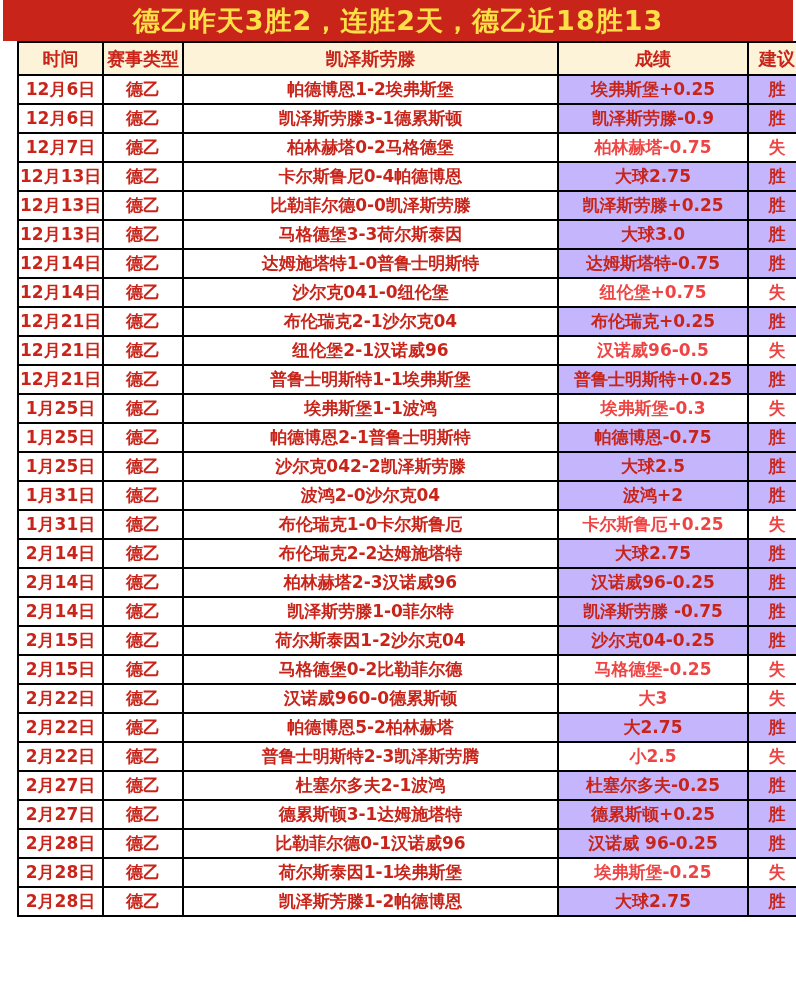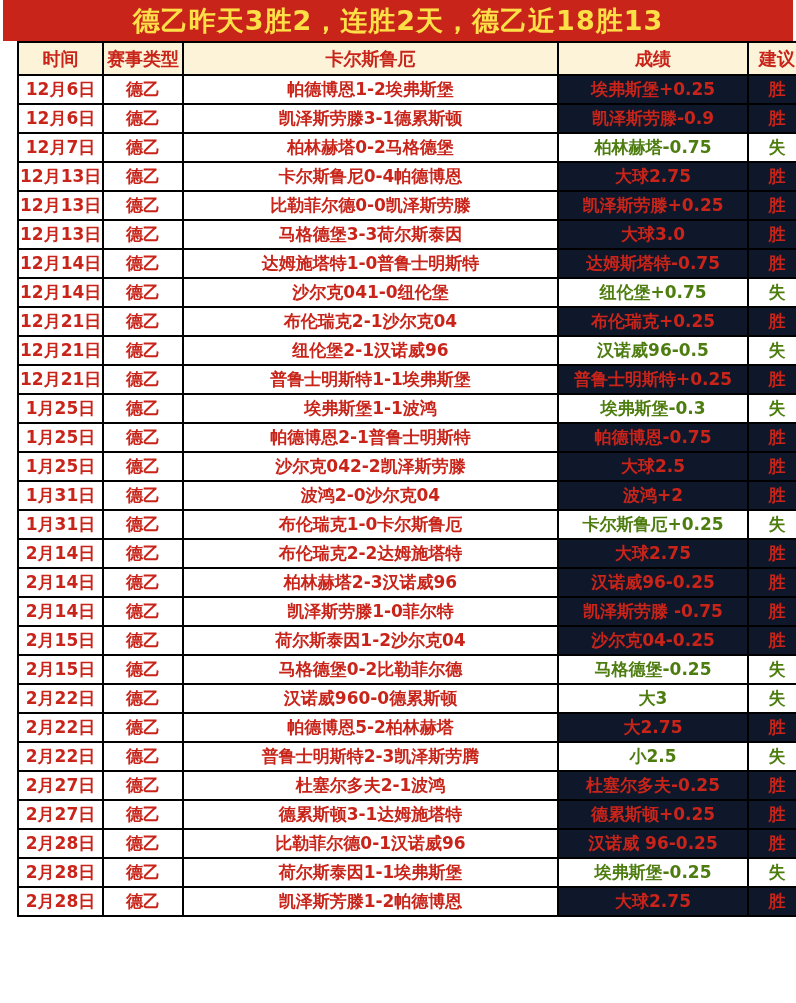--- a/index.html
+++ b/index.html
@@ -52,26 +52,26 @@
   col.c-league{ width: 80px; }
   col.c-match { width: 375px; }
   col.c-result{ width: 190px; }
   col.c-verdict{ width: 58px; }
 
   td.date, td.league, td.match {
     background: #ffffff;
     color: #c8241a;
   }
   tr.win td.result, tr.win td.verdict {
-    background: #0f172a;
+    background: #c4b5fd;
     color: #c8241a;
   }
   tr.loss td.result, tr.loss td.verdict {
     background: #ffffff;
-    color: #4d7c0f;
+    color: #ef4444;
   }
 </style>
 </head>
 <body>
 
 <div class="page">
 
   <div class="title-bar">
     <span>德乙昨天3胜2，连胜2天，德乙近18胜13</span>
   </div>
@@ -81,21 +81,21 @@
       <col class="c-date">
         <col class="c-league">
         <col class="c-match">
         <col class="c-result">
         <col class="c-verdict">
     </colgroup>
     <thead>
       <tr>
         <th>时间</th>
         <th>赛事类型</th>
-        <th>卡尔斯鲁厄</th>
+        <th>凯泽斯劳滕</th>
         <th>成绩</th>
         <th>建议</th>
       </tr>
     </thead>
     <tbody id="results-body">
         <tr class="win">
       <td class="date">12月6日</td>
       <td class="league">德乙</td>
       <td class="match">帕德博恩1-2埃弗斯堡</td>
       <td class="result">埃弗斯堡+0.25</td>

